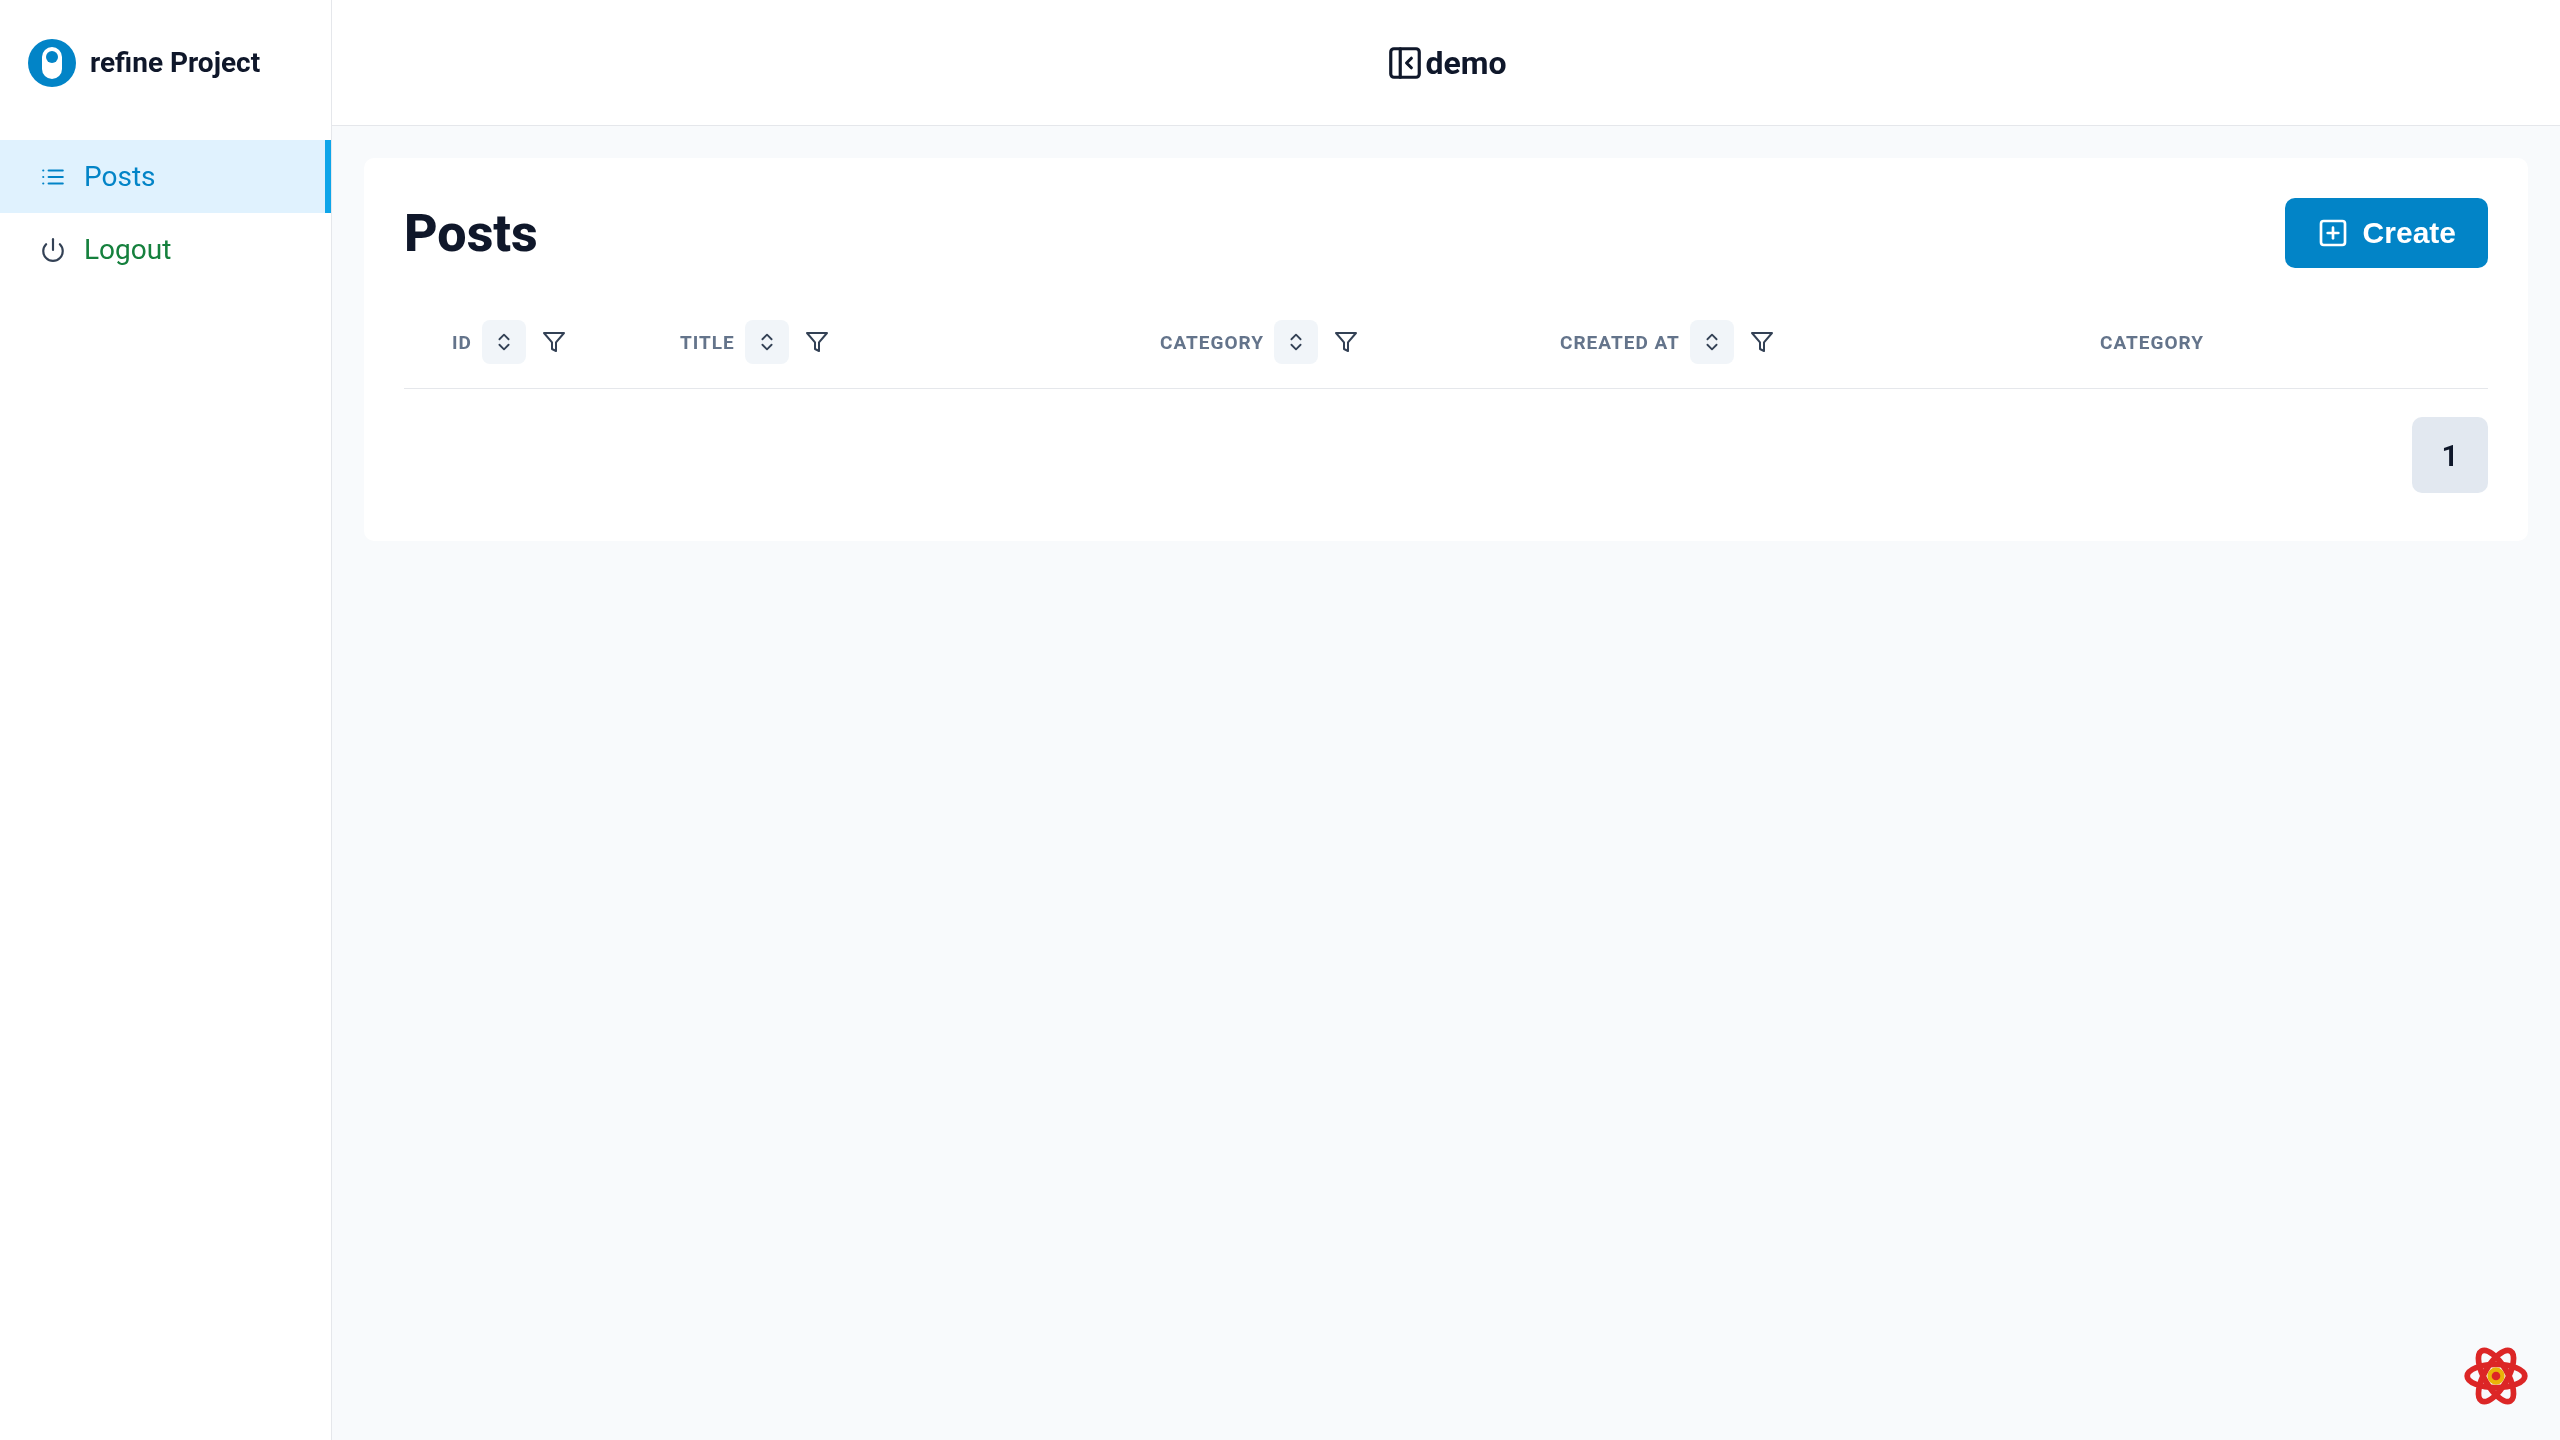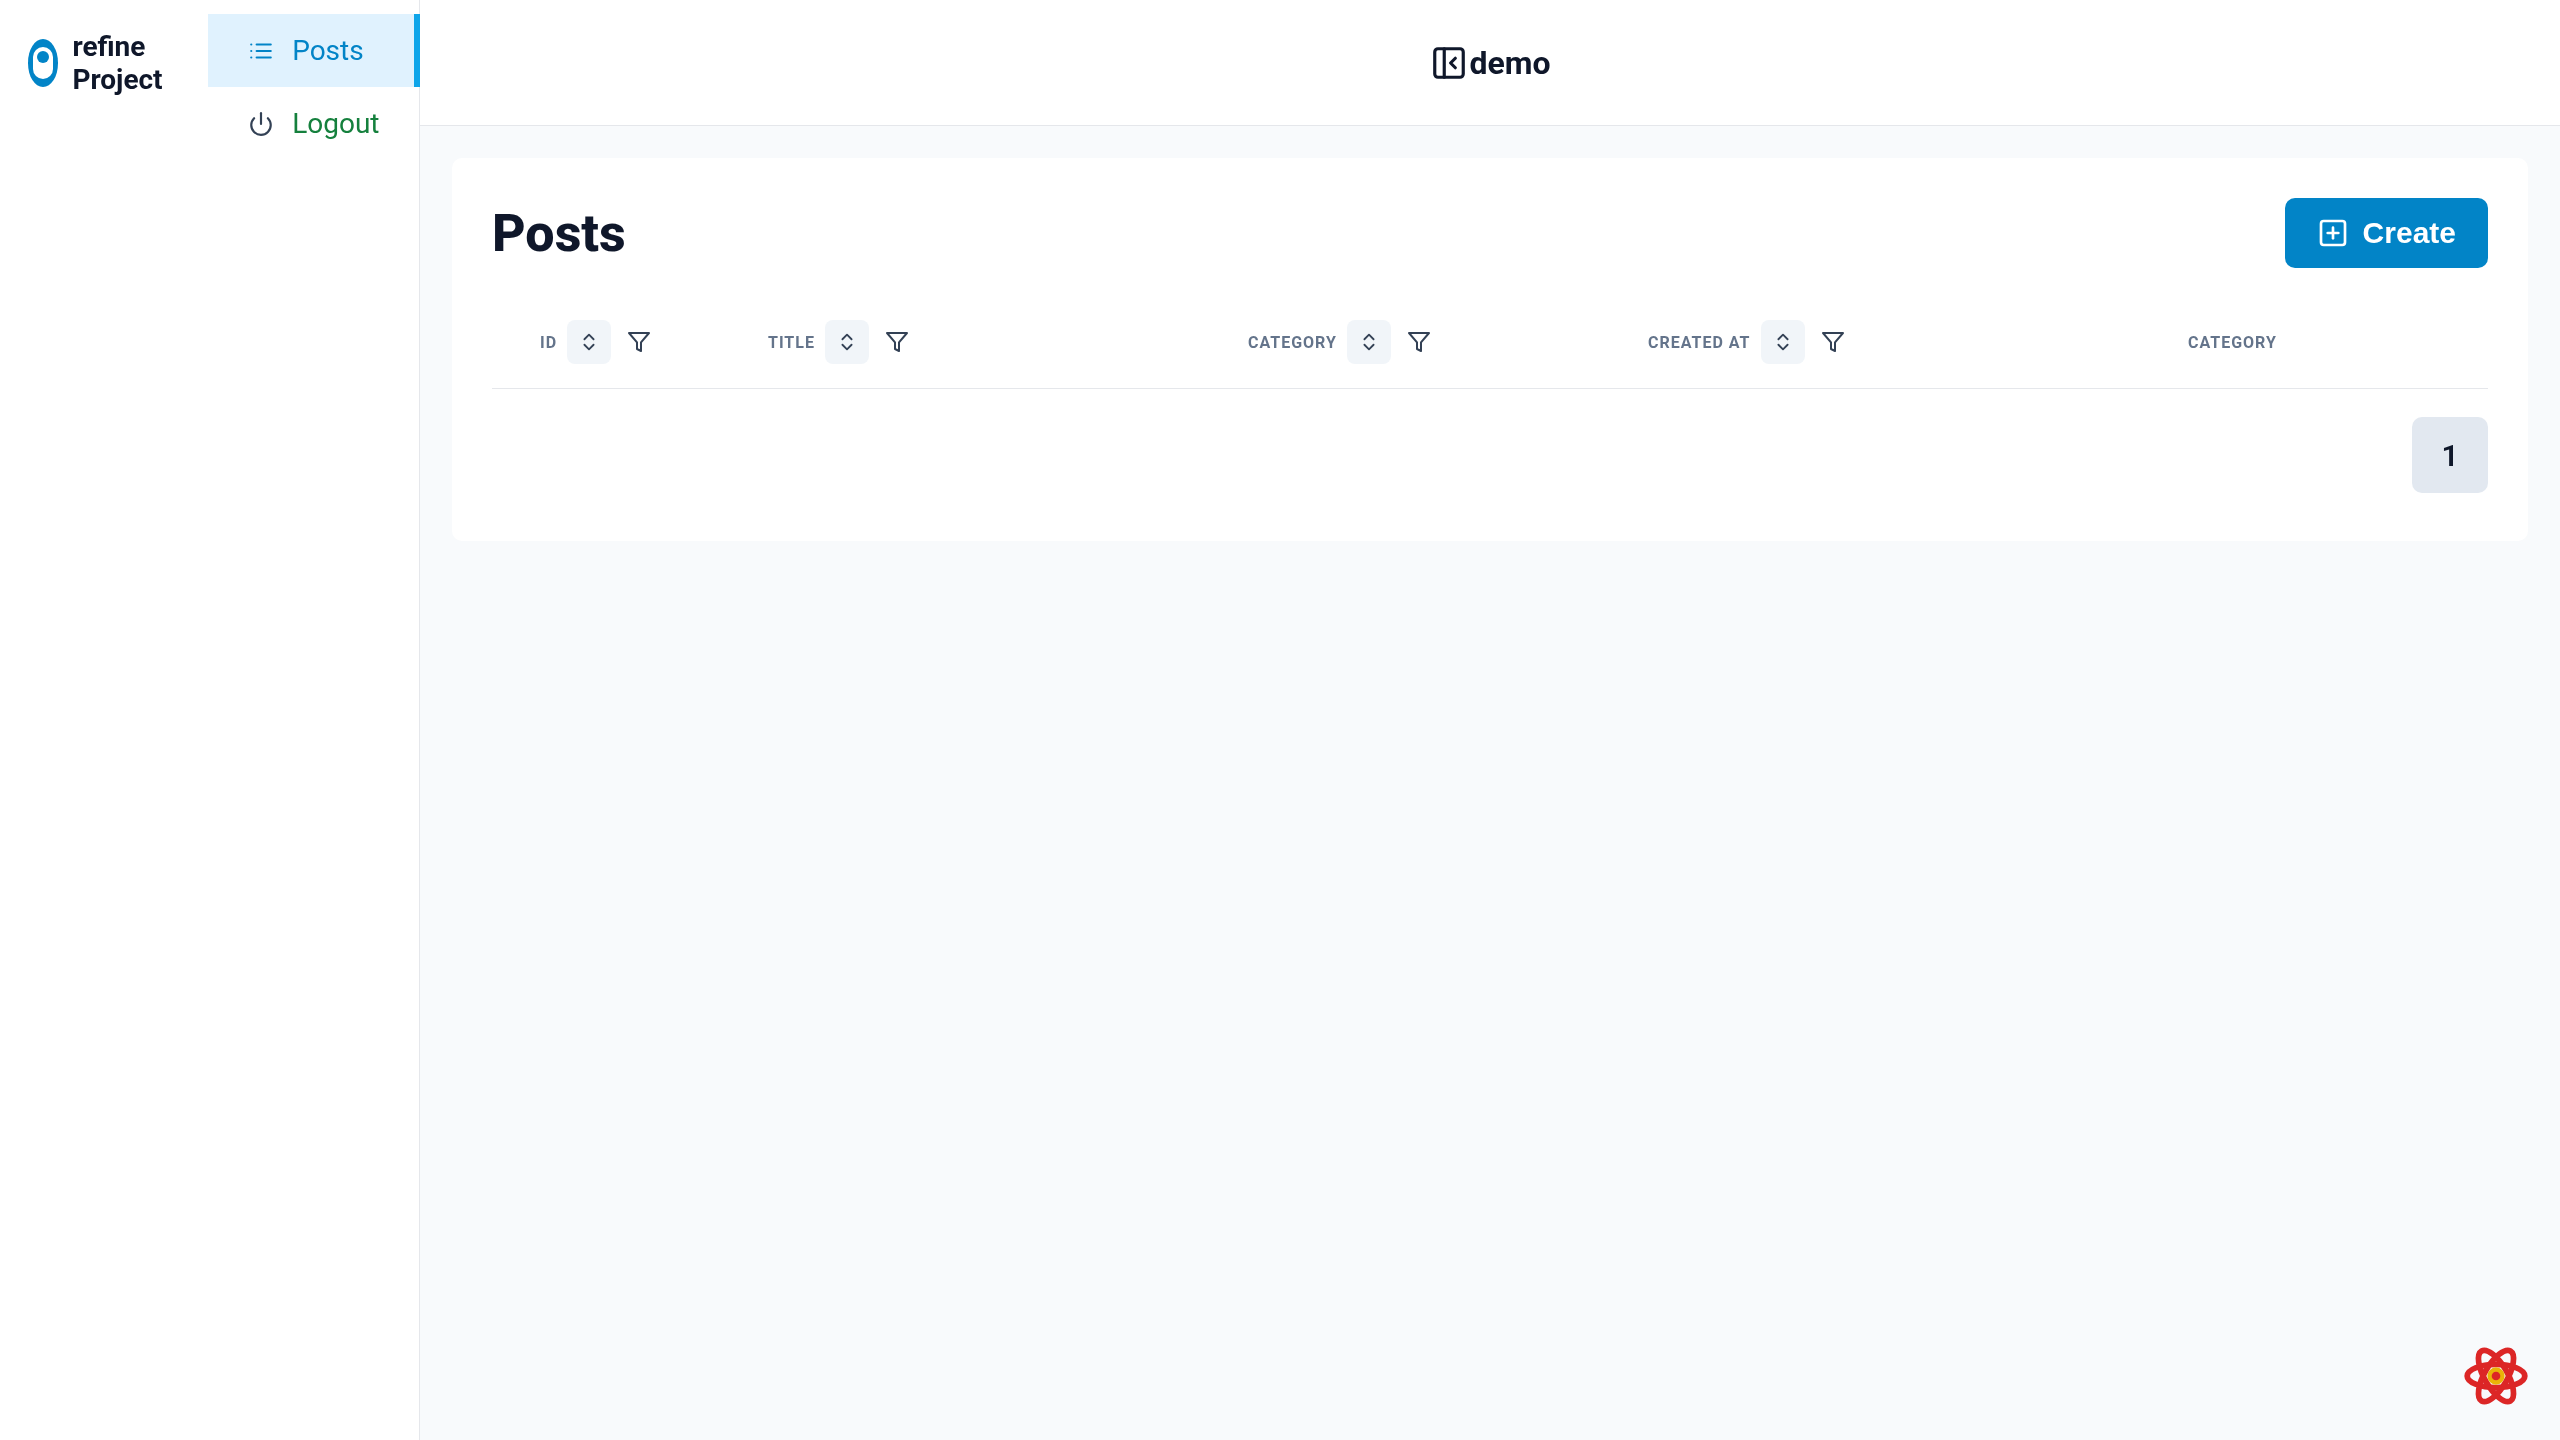--- a/index.html
+++ b/index.html
@@ -9,25 +9,25 @@
   color: #1e293b;
   width: 2560px;
   height: 1440px;
   overflow: hidden;
 }
 .app {
   display: flex;
   height: 100%;
 }
 .sidebar {
-  width: 420px;
+  width: 332px;
   background: #ffffff;
   border-right: 1px solid #e5e7eb;
   display: flex;
-  flex-direction: row;
+  flex-direction: column;
 }
 .sidebar-header {
   display: flex;
   align-items: center;
   gap: 14px;
   padding: 24px 28px;
   height: 126px;
   border-bottom: 1px solid transparent;
 }
 .logo {
@@ -154,21 +154,21 @@
   cursor: pointer;
   border: none;
 }
 .create-btn svg { stroke: #ffffff; }
 table {
   width: 100%;
   border-collapse: collapse;
 }
 thead th {
   text-align: left;
-  font-size: 16px;
+  font-size: 19px;
   font-weight: 700;
   letter-spacing: 1px;
   color: #64748b;
   padding: 20px 16px 24px 16px;
   border-bottom: 1px solid #e5e7eb;
 }
 thead th.actions-col { text-align: left; }
 th .th-inner {
   display: inline-flex;
   align-items: center;

